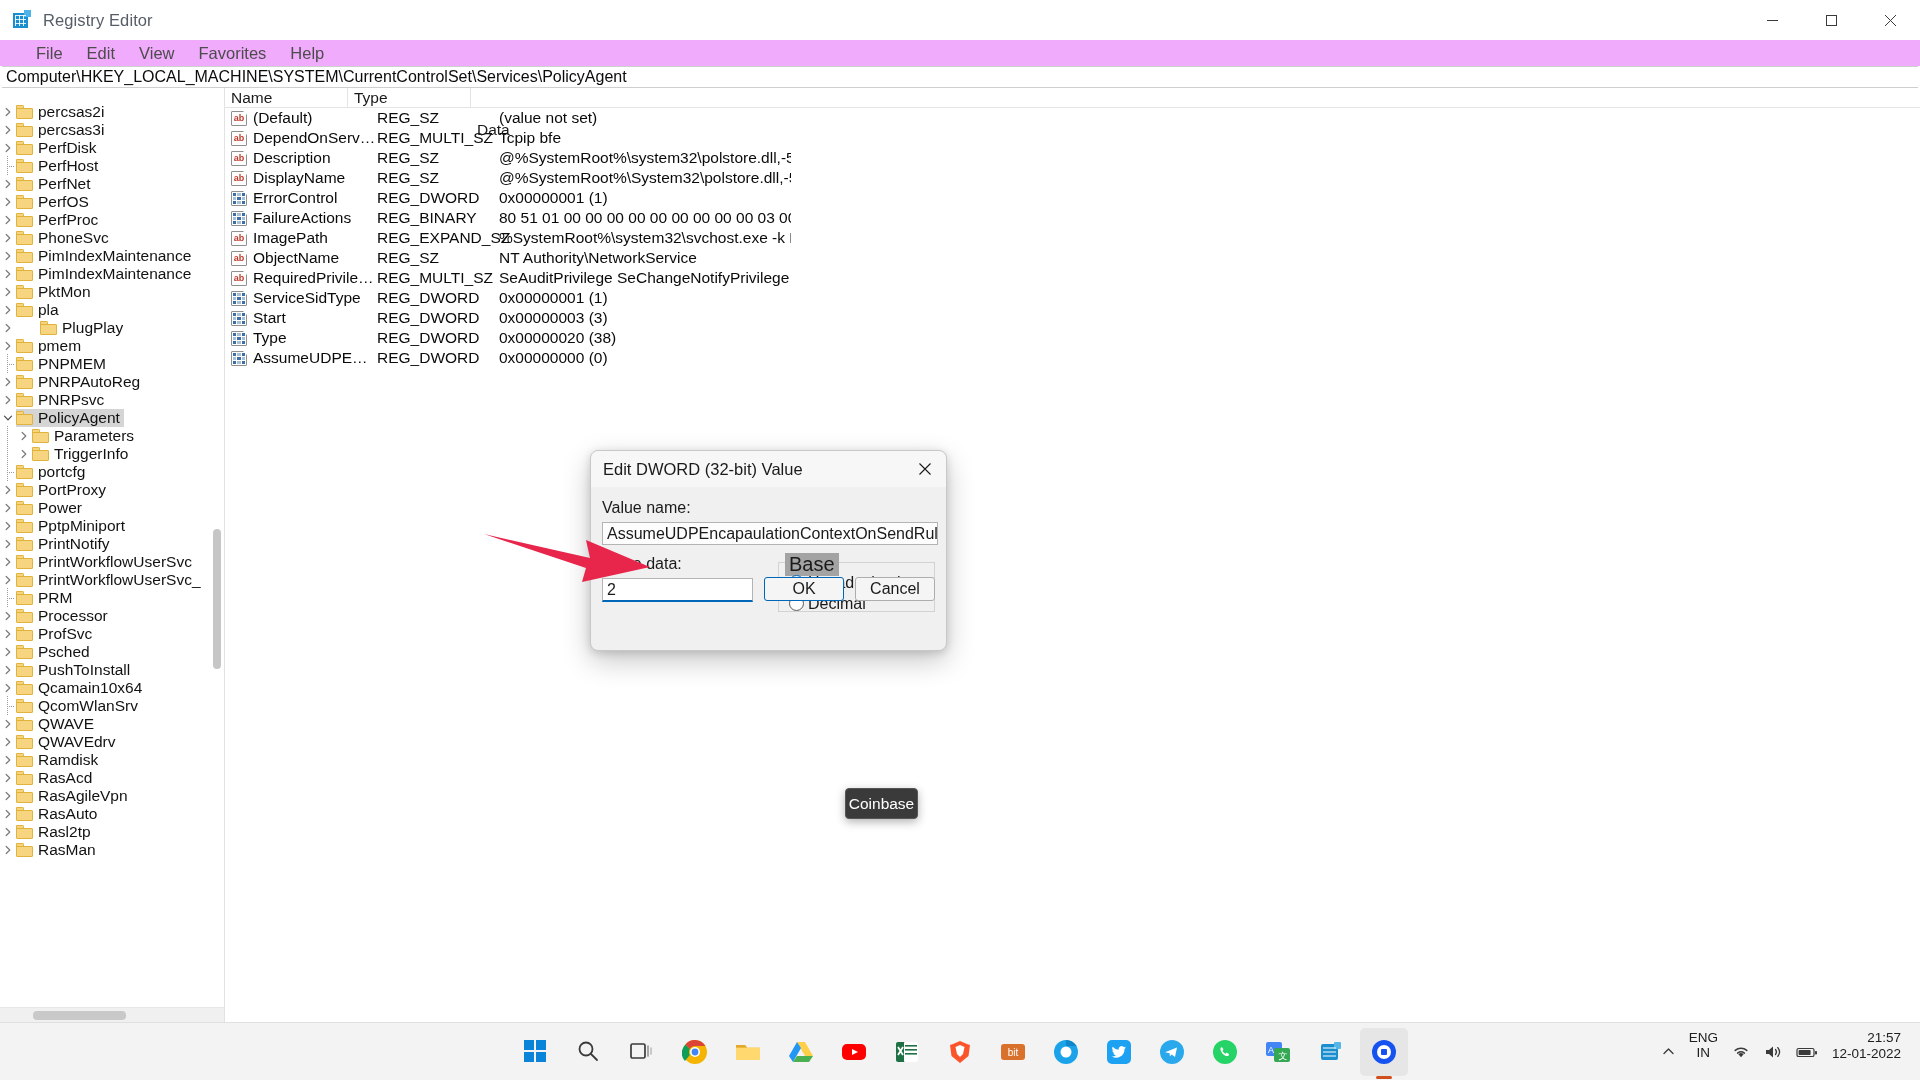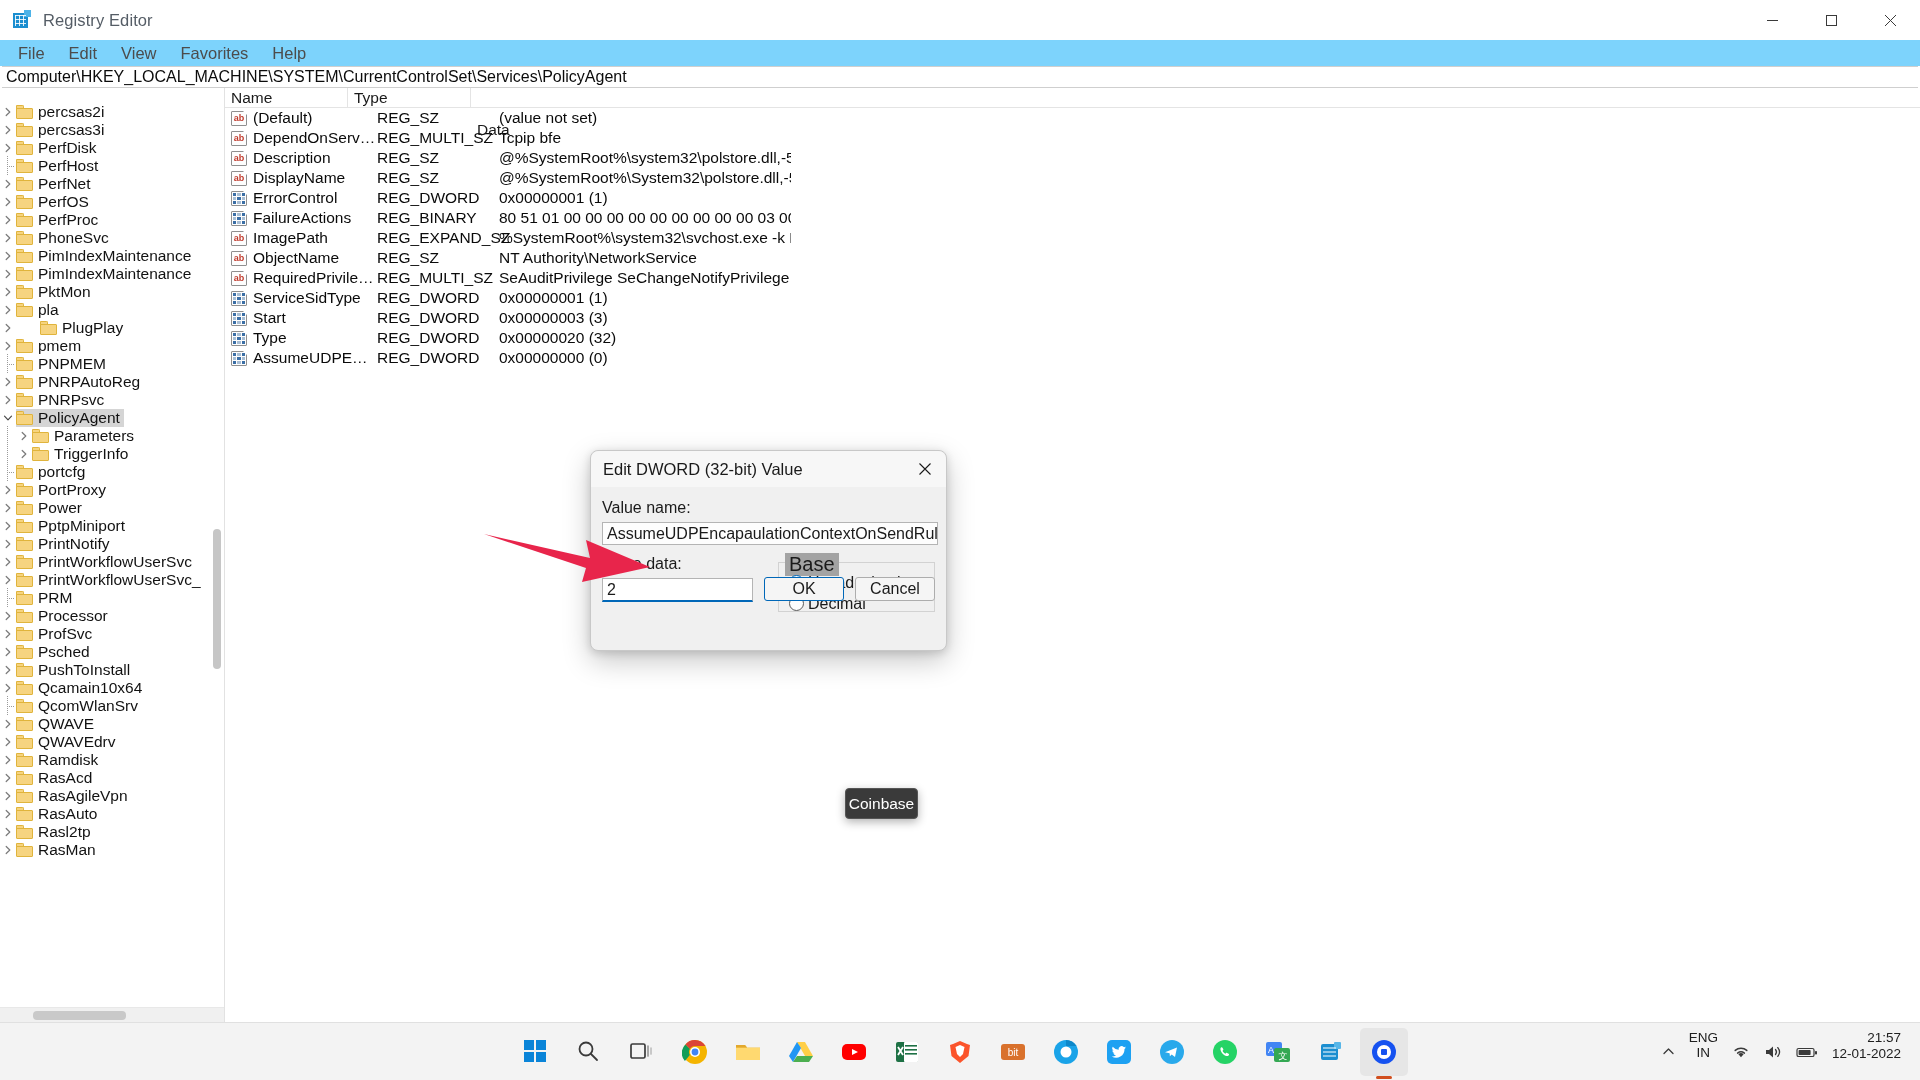--- a/index.html
+++ b/index.html
@@ -44,21 +44,21 @@
   #win-controls { position: absolute; right: 0; top: 0; height: 40px; display: flex; }
   .win-btn {
     width: 59px; height: 40px; display: flex; align-items: center; justify-content: center;
     color: #3a3a3a;
   }
   .win-btn svg { display: block; }
 
   
   #menu-bar {
     height: 26px; flex: none; display: flex; align-items: center;
-    padding-left: 6px; background: #7dd3fc;
+    padding-left: 24px; background: #f0abfc;
   }
   .menu-item {
     font-size: 16.5px; color: #4c4c4c; padding: 2px 12px 3px 12px; line-height: 20px;
   }
 
   
   #address-bar {
     height: 22px; flex: none; margin: 0 2px;
     border: 1px solid #cfcfcf; border-left: none; border-right: none;
     background: #ffffff; display: flex; align-items: center;
@@ -1063,21 +1063,21 @@
                 <i class="off"></i>
                 <i></i>
                 <i class="off"></i>
                 <i></i>
                 <i class="off"></i>
                 <i></i>
               </div>
             </div>
             <div class="v-name">Type</div>
             <div class="v-type">REG_DWORD</div>
-            <div class="v-data">0x00000020 (32)</div>
+            <div class="v-data">0x00000020 (38)</div>
           </div>
           <div class="val-row">
             <div class="vicon bin">
               <div class="page"></div>
               <div class="bits">
                 <i></i>
                 <i class="off"></i>
                 <i></i>
                 <i class="off"></i>
                 <i></i>

